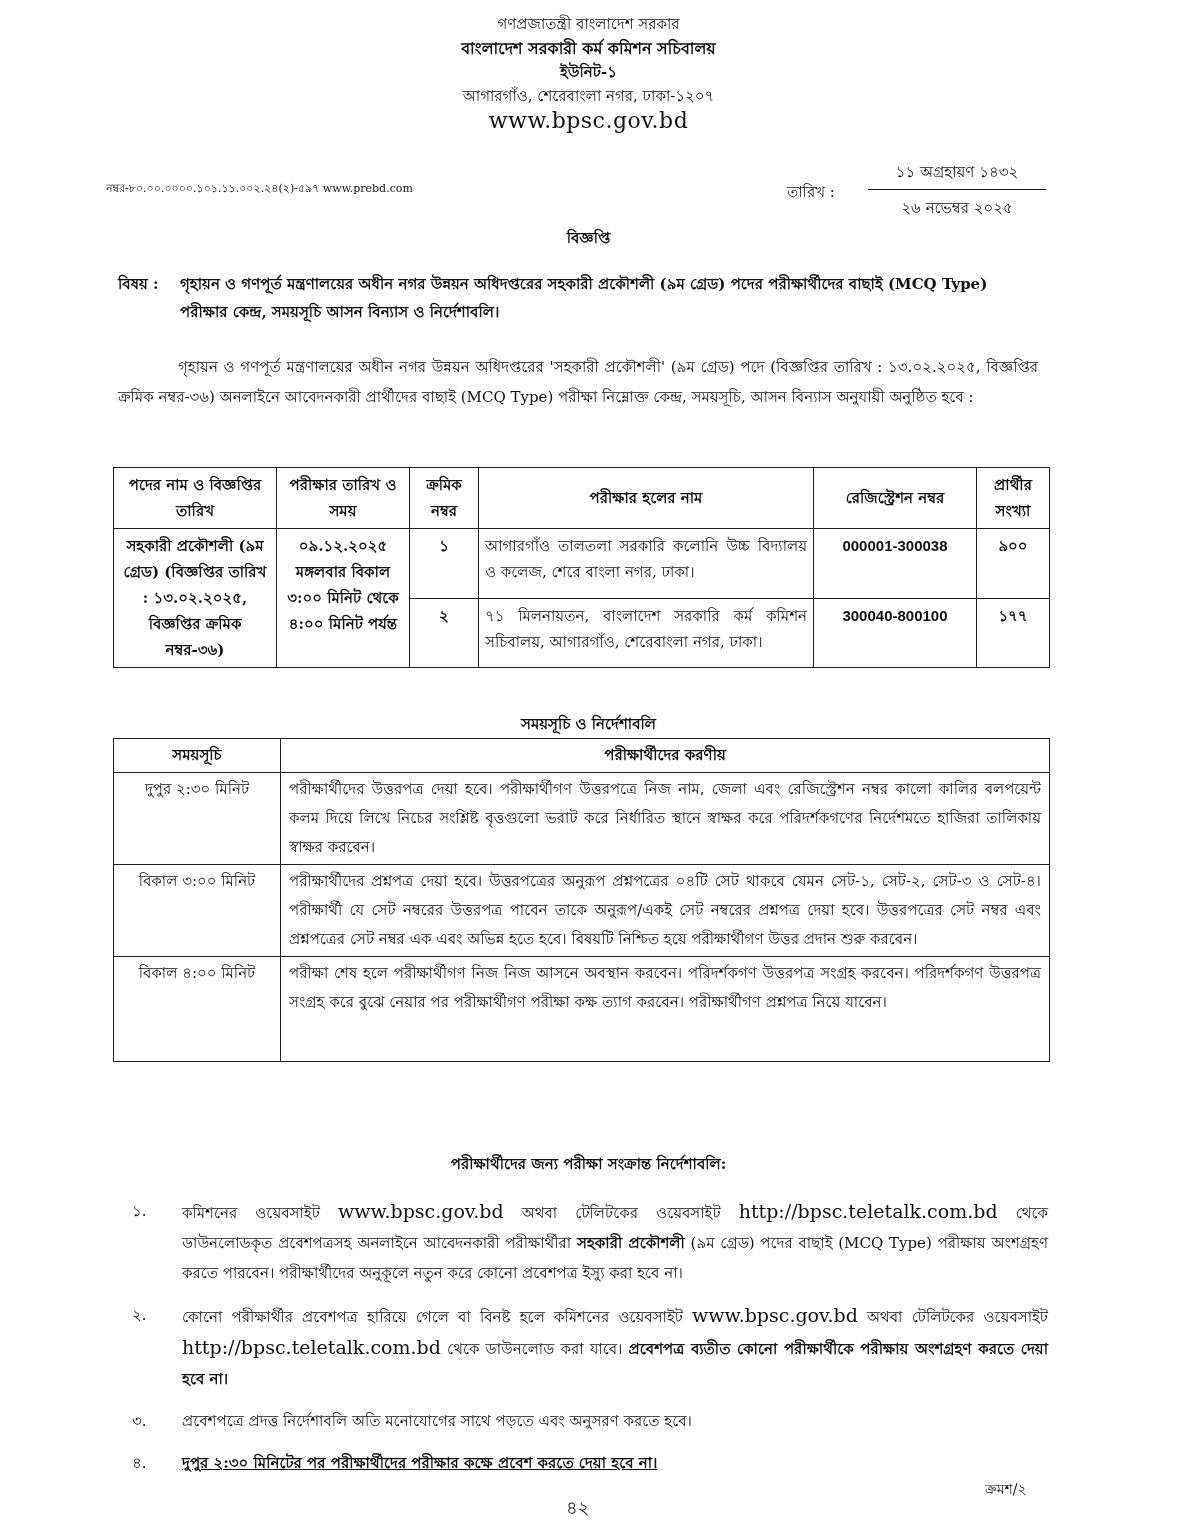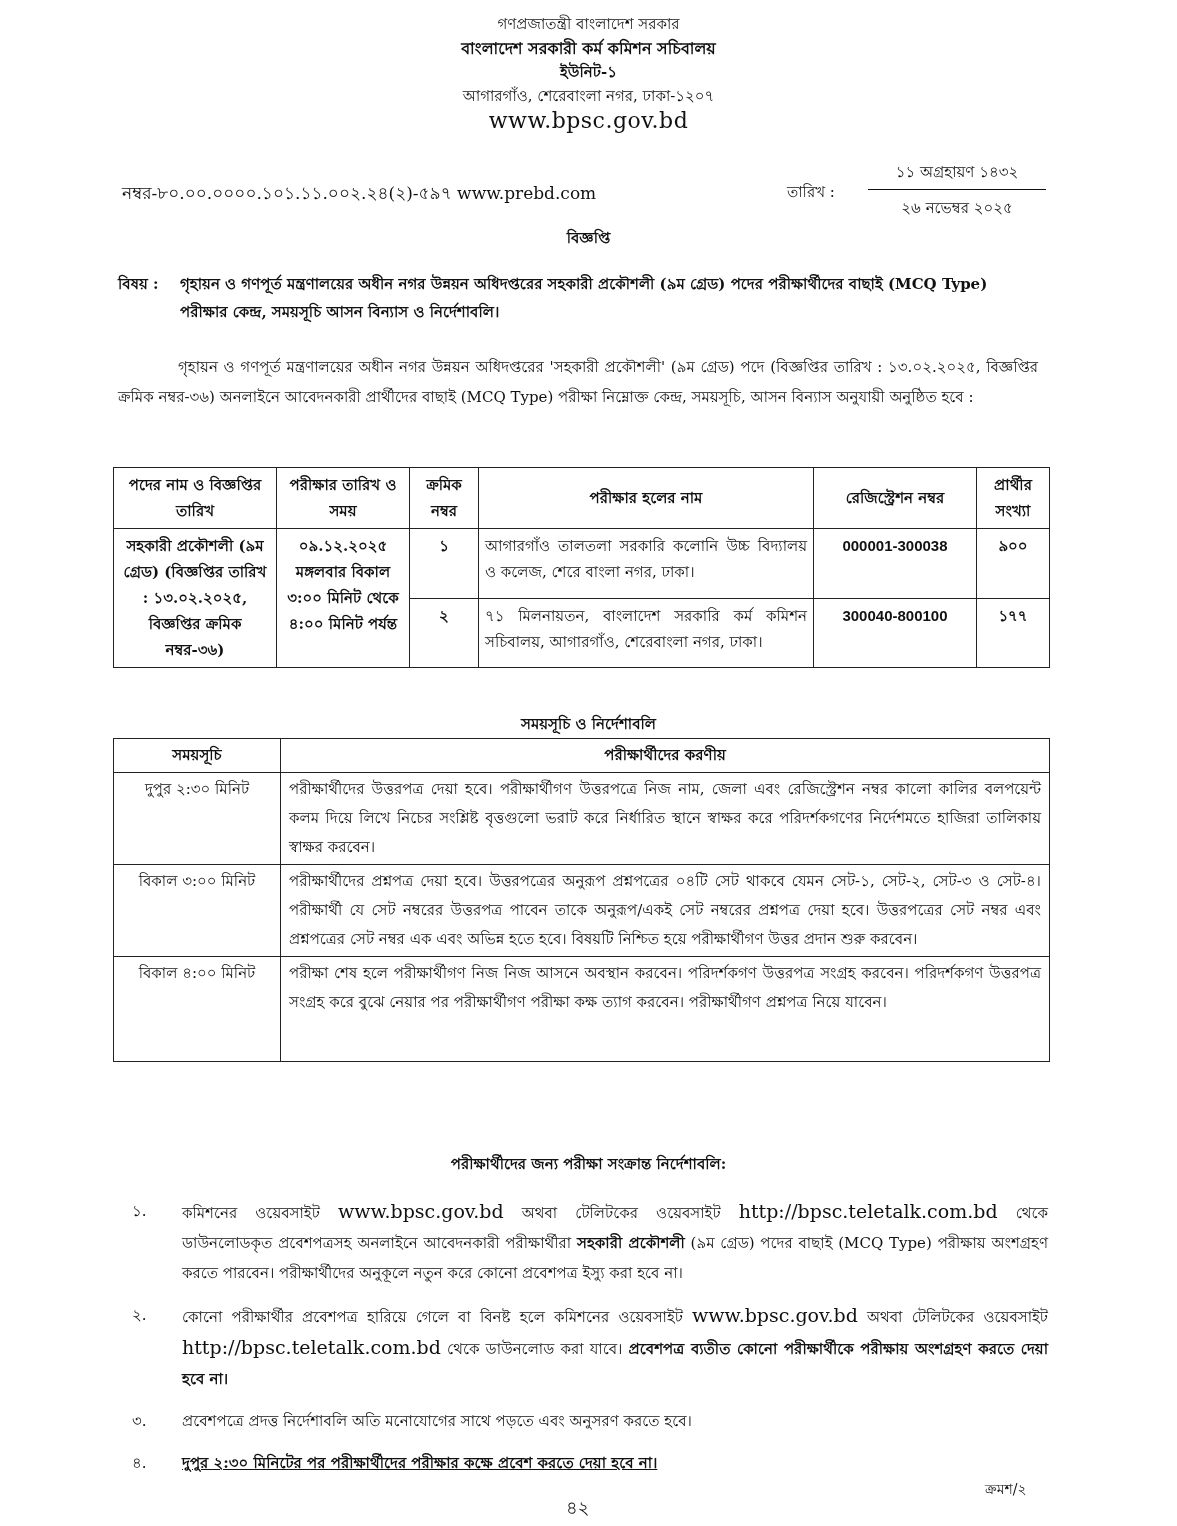--- a/index.html
+++ b/index.html
@@ -7,21 +7,21 @@
     width: 1177px; height: 1526px; position: relative; overflow: hidden;
     font-family: "DejaVu Serif", "Liberation Serif", serif; color: #111;
   }
   .center { text-align: center; font-weight: bold; }
   .hdr { position: absolute; left: 0; width: 1177px; text-align: center; }
   .hdr1 { top: 12px; font-size: 15px; }
   .hdr2 { top: 36px; font-size: 16px; font-weight: bold; }
   .hdr3 { top: 60px; font-size: 15px; font-weight: bold; }
   .hdr4 { top: 84px; font-size: 15px; }
   .hdr5 { top: 108px; font-size: 22px; letter-spacing: 0.5px; }
-  .memo { position: absolute; top: 180px; left: 122px; font-size: 17px; }
+  .memo { position: absolute; top: 180px; left: 106px; font-size: 11px; }
   .date-label { position: absolute; top: 180px; left: 787px; font-size: 15px; }
   .date-box { position: absolute; top: 160px; left: 868px; width: 178px; text-align: center; font-size: 15px; }
   .date-box .d1 { border-bottom: 1.5px solid #111; padding-bottom: 4px; }
   .date-box .d2 { padding-top: 6px; }
   .notice { position: absolute; top: 226px; left: 0; width: 1177px; text-align: center; font-weight: bold; font-size: 15px; }
   .subject { position: absolute; top: 270px; left: 118px; width: 920px; font-size: 15px; font-weight: bold; line-height: 28px; display: flex; }
   .subject .lbl { width: 62px; flex: none; }
   .subject .txt { flex: 1; }
   .para { position: absolute; top: 352px; left: 118px; width: 920px; font-size: 15px; line-height: 30px; text-align: justify; text-indent: 60px; }
   table { border-collapse: collapse; }

